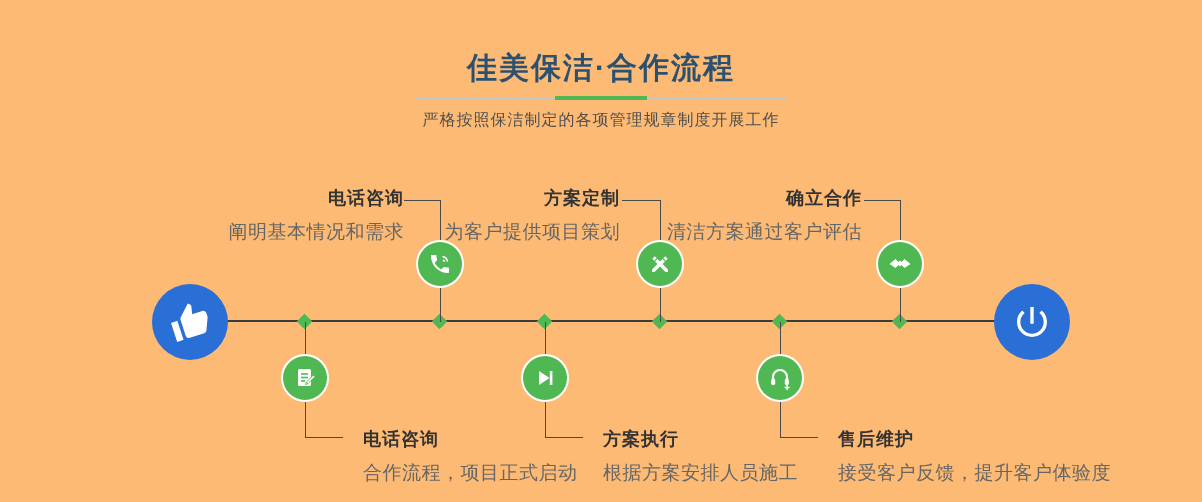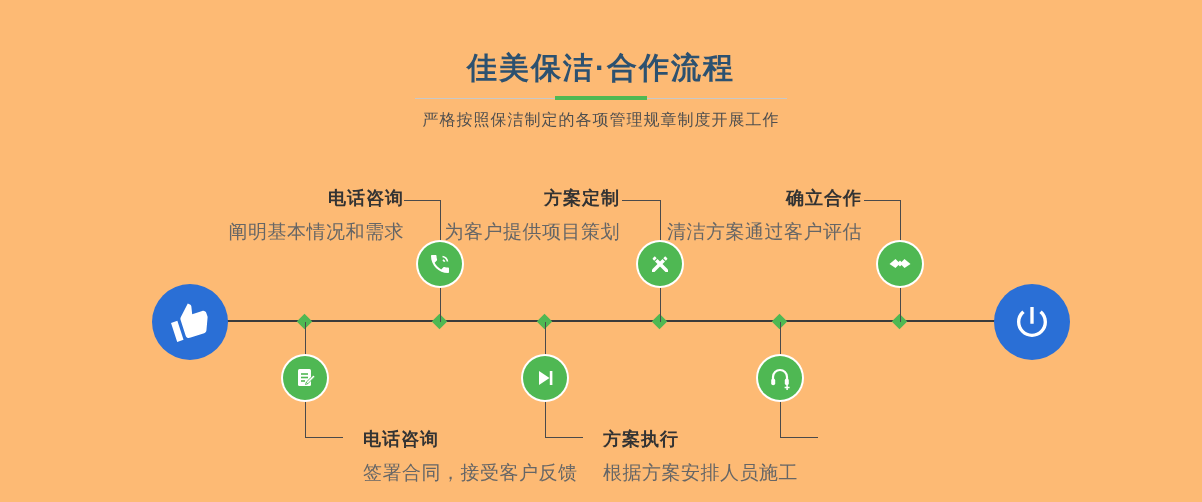--- a/index.html
+++ b/index.html
@@ -161,20 +161,24 @@
     <div class="step-title">方案定制</div>
     <div class="step-desc">为客户提供项目策划</div>
   </div>
   <div class="label label-top" style="right:340px;top:186px">
     <div class="step-title">确立合作</div>
     <div class="step-desc">清洁方案通过客户评估</div>
   </div>
 
   <div class="label label-bottom" style="left:351px;top:427px">
     <div class="step-title">电话咨询</div>
-    <div class="step-desc">签署合同，接受客户反馈</div>
+    <div class="step-desc">合作流程，项目正式启动</div>
   </div>
   <div class="label label-bottom" style="left:591px;top:427px">
     <div class="step-title">方案执行</div>
     <div class="step-desc">根据方案安排人员施工</div>
   </div>
+  <div class="label label-bottom" style="left:826px;top:427px">
+    <div class="step-title">售后维护</div>
+    <div class="step-desc">接受客户反馈，提升客户体验度</div>
+  </div>
 
 </div>
 
 </body></html>

